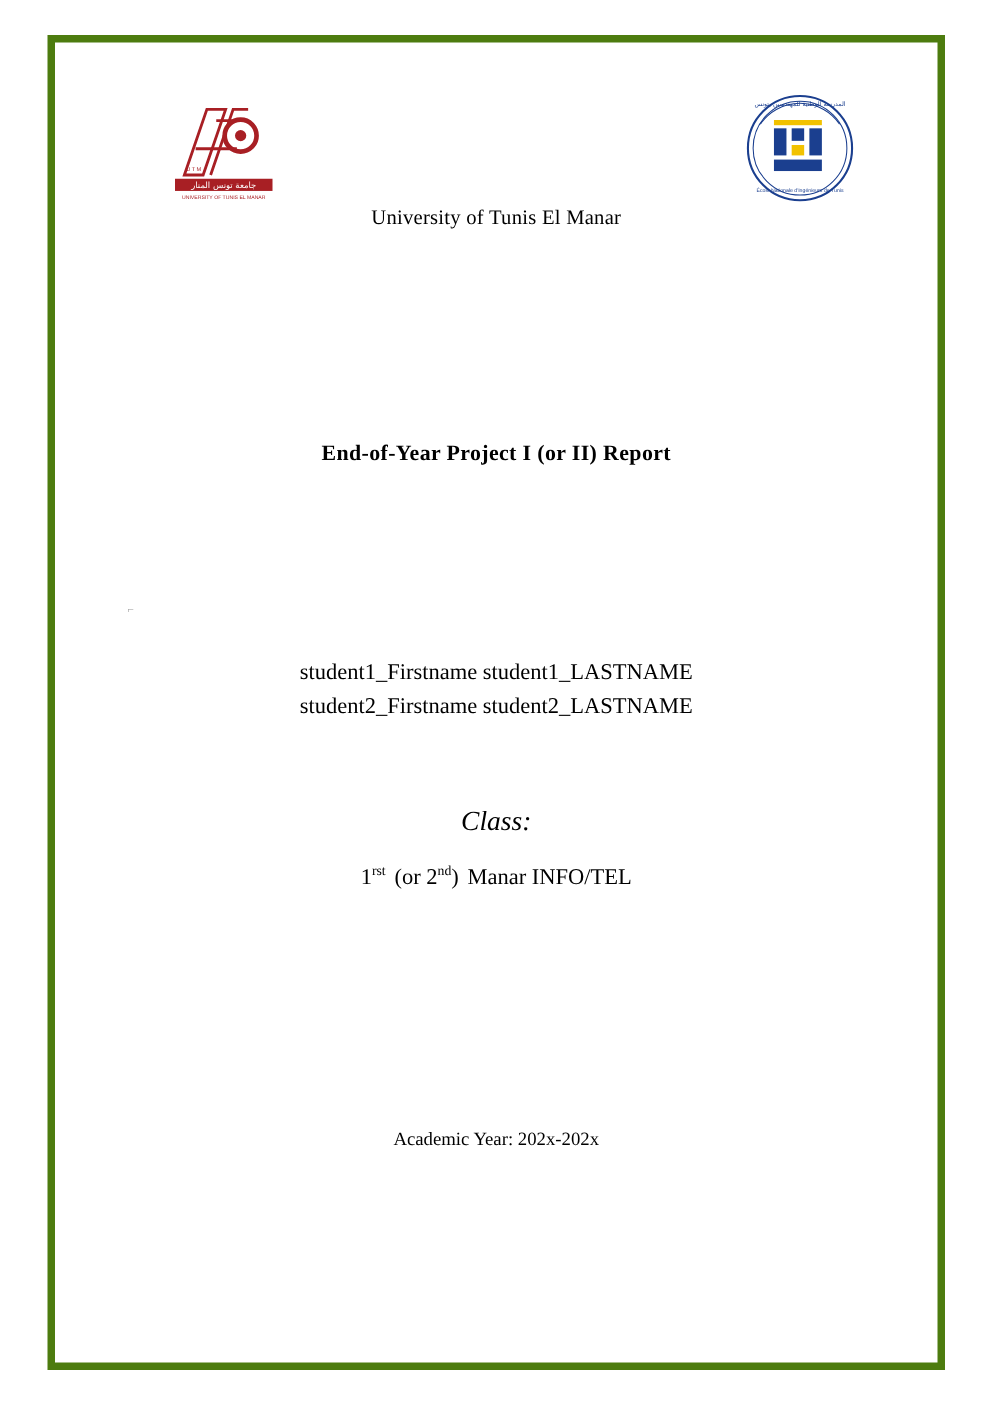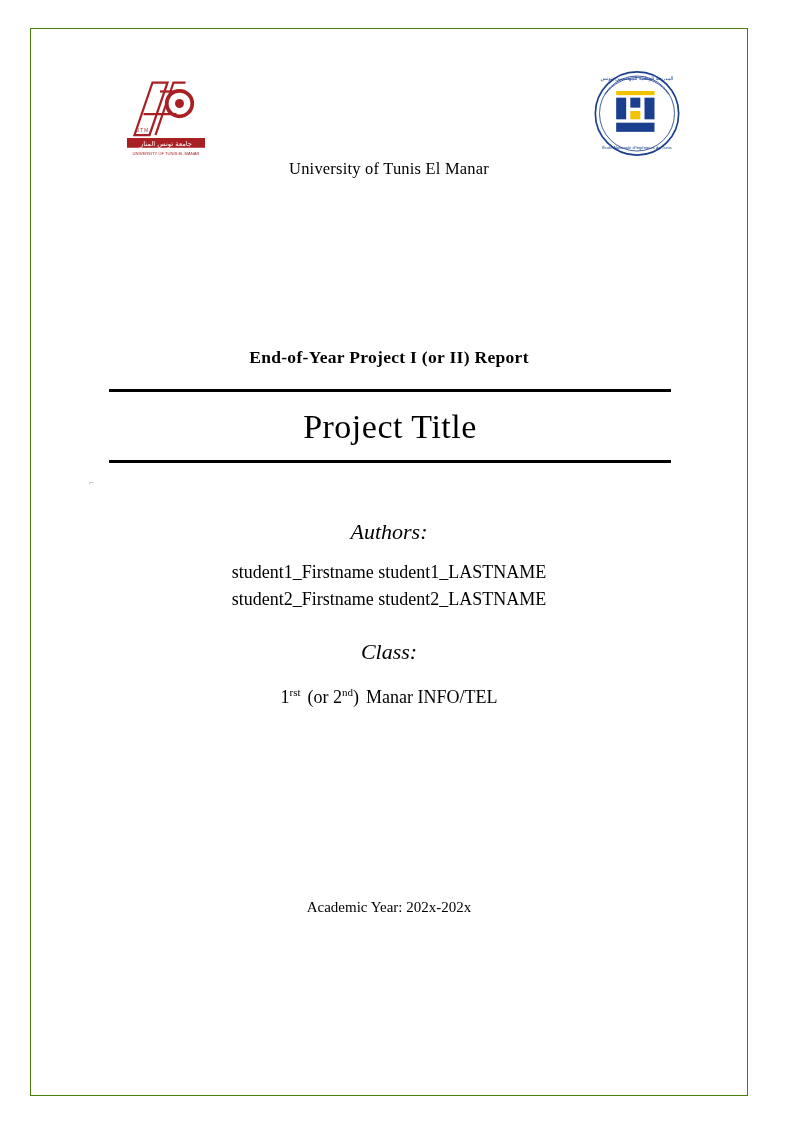--- a/index.html
+++ b/index.html
@@ -10,25 +10,25 @@
   body {
     width: 794px;
     height: 1123px;
     font-family: "Liberation Serif", serif;
     color: #000000;
     position: relative;
     overflow: hidden;
   }
   .page {
     position: absolute;
-    left: 30px;
+    left: 38px;
     top: 28px;
     width: 718px;
     height: 1068px;
-    border: 1px solid #4d7c0f;
+    border: 6px solid #4d7c0f;
     box-sizing: border-box;
     background: #ffffff;
   }
   .inner {
     position: absolute;
     left: 0;
     top: 0;
     width: 100%;
     height: 100%;
   }
@@ -195,30 +195,24 @@
         <text x="60" y="105" font-size="5" fill="#1b3f8f" text-anchor="middle" font-family="'Liberation Sans', sans-serif">École Nationale d'Ingénieurs de Tunis</text>
       </svg>
     </div>
 
     <div class="header-block">
       <div class="univ">University of Tunis El Manar</div>
     </div>
 
     <div class="report-type">End-of-Year Project I (or II) Report</div>
 
-    <div class="title-wrap">
-      <div class="rule"></div>
-      <div class="project-title">Project Title</div>
-      <div class="rule rule-bottom"></div>
-    </div>
 
     <div class="stray-mark">⌐</div>
 
     <div class="section" id="authors-section">
-      <div class="section-head">Authors:</div>
       <div class="section-line">student1_Firstname student1_LASTNAME</div>
       <div class="section-line">student2_Firstname student2_LASTNAME</div>
     </div>
 
     <div class="section" id="class-section">
       <div class="section-head">Class:</div>
       <div class="section-line">
         <span>1</span><span class="sup">rst</span><span class="gap"></span><span>(or 2</span><span class="sup">nd</span><span>)</span><span class="gap"></span><span>Manar INFO/TEL</span>
       </div>
     </div>

